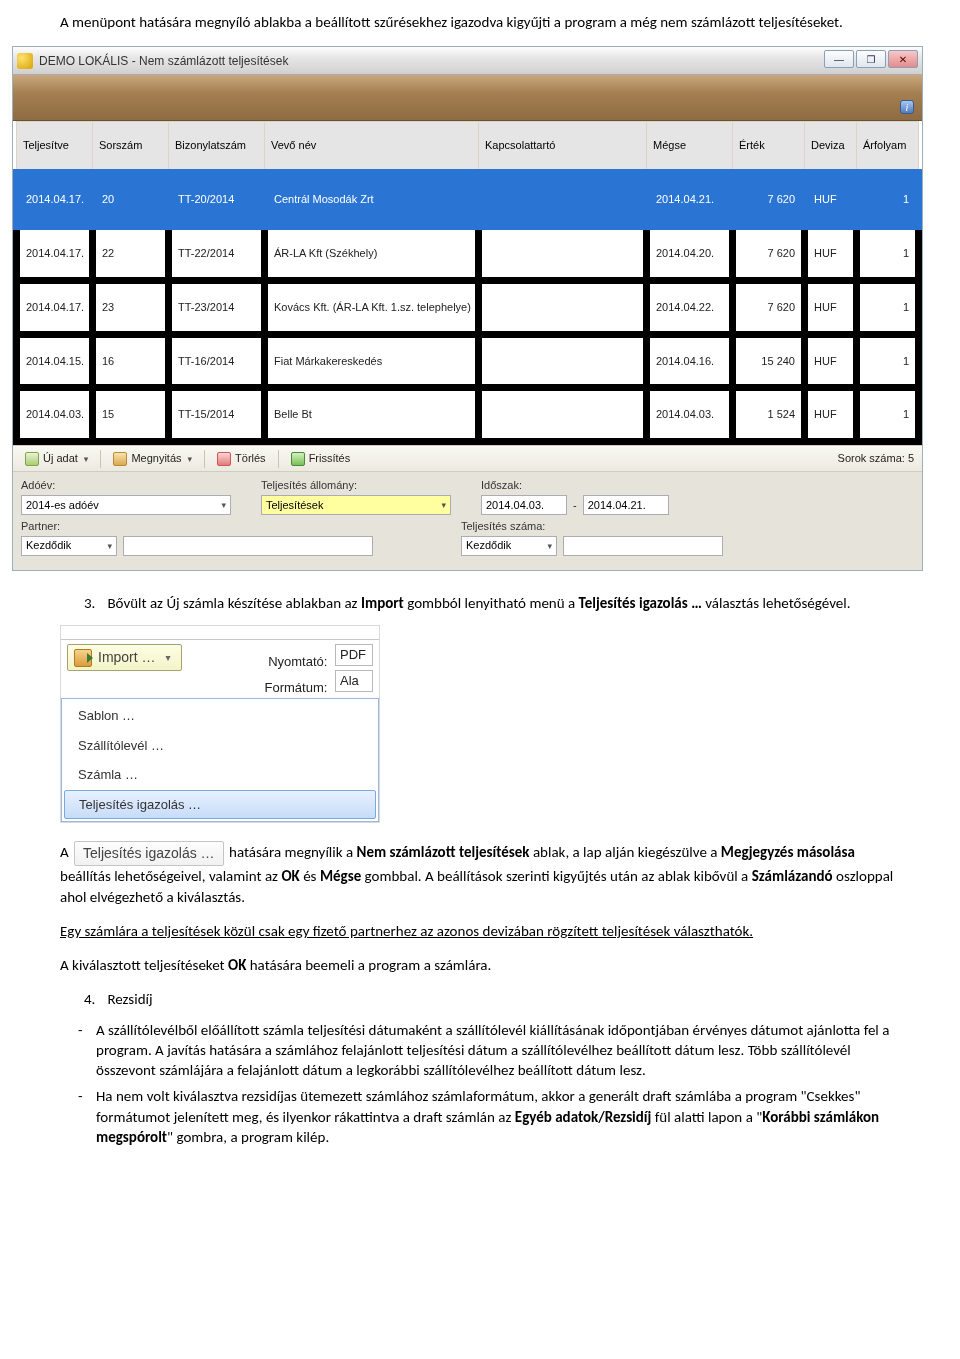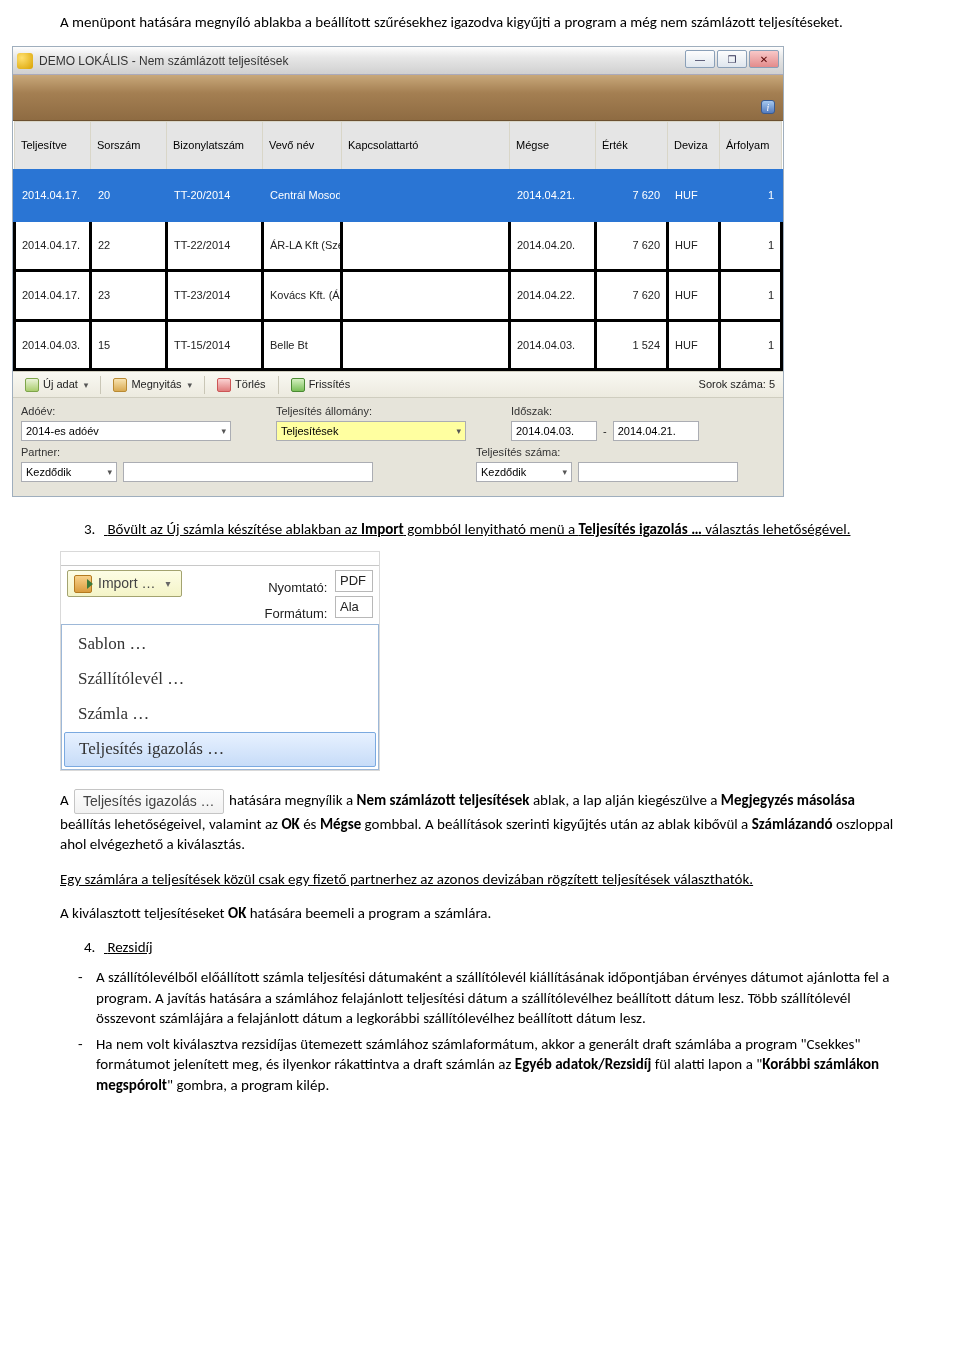--- a/index.html
+++ b/index.html
@@ -6,30 +6,30 @@
     body {
       font-family: "Calibri", "Segoe UI", Arial, sans-serif;
       font-size: 15px;
       color: #000;
       background: #fff;
       width: 960px;
       padding: 12px 60px 40px 60px;
       line-height: 1.35;
     }
     .para { margin-bottom: 14px; }
-    .ol-item { margin: 6px 0 10px 24px; text-decoration: underline; }
+    .ol-item { margin: 6px 0 10px 24px; }
     .ol-num { display: inline-block; width: 20px; }
     .bold { font-weight: 700; }
     .underline { text-decoration: underline; }
     .bullet-item { margin-left: 36px; text-indent: -18px; margin-bottom: 6px; }
     .bullet-item .b { display: inline-block; width: 18px; text-indent: 0; }
 
     
     .app1 {
-      width: 772px;
+      width: 911px;
       margin: 10px 0 22px -48px;
       border: 1px solid #9faebd;
       background: #e6e4da;
       font-family: "Segoe UI", Tahoma, sans-serif;
       font-size: 11px;
       color: #222;
     }
     .titlebar {
       height: 28px;
       background: linear-gradient(#fefefe, #e6e6e6 40%, #d0d0d0);
@@ -75,21 +75,21 @@
     table.grid { width: 100%; border-collapse: collapse; background: #fff; table-layout: fixed; }
     table.grid th {
       background: #e5e5e5;
       border: 1px solid #d9d6c8;
       font-weight: 400; color: #000;
       text-align: left; padding: 16px 6px;
       font-size: 11px;
       white-space: nowrap; overflow: hidden;
     }
     table.grid td {
-      border: 3px solid #000000;
+      border: 7px solid #000000;
       padding: 16px 6px;
       white-space: nowrap; overflow: hidden;
     }
     table.grid tr.selected td {
       background: #2a75d4; color: #fff; border-color: #2a75d4;
     }
     .right { text-align: right; }
 
     .toolbar2 {
       background: linear-gradient(#f9f8f2, #eceadf);
@@ -109,21 +109,21 @@
     .ic-del { background: linear-gradient(#fbd3d3, #e07d7d); border:1px solid #c55; }
     .ic-ref { background: linear-gradient(#d4f0c0, #7abf58); border:1px solid #4a8a33; }
     .tcaret { font-size: 9px; color: #555; margin-left: 2px; }
     .tsep { width: 1px; height: 18px; background: #c9c6b6; margin: 0 4px; }
     .rowcount { position: absolute; right: 8px; }
 
     .filterzone {
       background: #e6e4da;
       padding: 6px 8px 10px;
     }
-    .frow { display: flex; gap: 35px; margin-bottom: 4px; }
+    .frow { display: flex; gap: 20px; margin-bottom: 4px; }
     .fcol { display: flex; flex-direction: column; gap: 2px; }
     .flabel { color: #333; font-size: 11px; }
     .finput {
       background: #fff; border: 1px solid #abadb3;
       height: 20px; font-size: 11px; padding: 0 4px;
       display: flex; align-items: center;
       color: #000;
     }
     .finput.combo { position: relative; text-align: right; }
     .finput.combo::after {
@@ -167,21 +167,21 @@
     .import-btn .caret { font-size: 10px; color: #666; margin-left: 4px; }
     .rightinfo { margin-left: auto; font-size: 13px; color: #222; }
     .rightinfo .lbl { display: inline-block; width: 80px; text-align: right; margin-right: 4px; }
     .rightinfo .val { display: inline-block; border: 1px solid #b8b8b8; padding: 1px 4px; background: #fff; width: 38px; white-space: nowrap; overflow: hidden; }
 
     .menu-open {
       background: #fff; border: 1px solid #9db8d8;
       margin: 0; padding: 2px 0;
     }
     .menu-open .m-item {
-      padding: 6px 16px; font-size: 17px; color: #333; font-family: Liberation Serif, serif;
+      padding: 6px 16px; font-size: 13px; color: #333;
     }
     .menu-open .m-item.hover {
       background: linear-gradient(#e7f1ff, #c7dcf8);
       border: 1px solid #7aa9e0;
       margin: 0 2px; padding: 5px 14px; border-radius: 2px;
     }
 
     .inline-snippet {
       display: inline-flex; align-items: center;
       border: 1px solid #c5c5c5; background: linear-gradient(#fdfdfd,#f1f1f1);
@@ -262,20 +262,31 @@
           <td>23</td>
           <td>TT-23/2014</td>
           <td>Kovács Kft. (ÁR-LA Kft. 1.sz. telephelye)</td>
           <td></td>
           <td>2014.04.22.</td>
           <td class="right">7 620</td>
           <td>HUF</td>
           <td class="right">1</td>
         </tr>
         <tr>
+          <td>2014.04.15.</td>
+          <td>16</td>
+          <td>TT-16/2014</td>
+          <td>Fiat Márkakereskedés</td>
+          <td></td>
+          <td>2014.04.16.</td>
+          <td class="right">15 240</td>
+          <td>HUF</td>
+          <td class="right">1</td>
+        </tr>
+        <tr>
           <td>2014.04.03.</td>
           <td>15</td>
           <td>TT-15/2014</td>
           <td>Belle Bt</td>
           <td></td>
           <td>2014.04.03.</td>
           <td class="right">1 524</td>
           <td>HUF</td>
           <td class="right">1</td>
         </tr>

